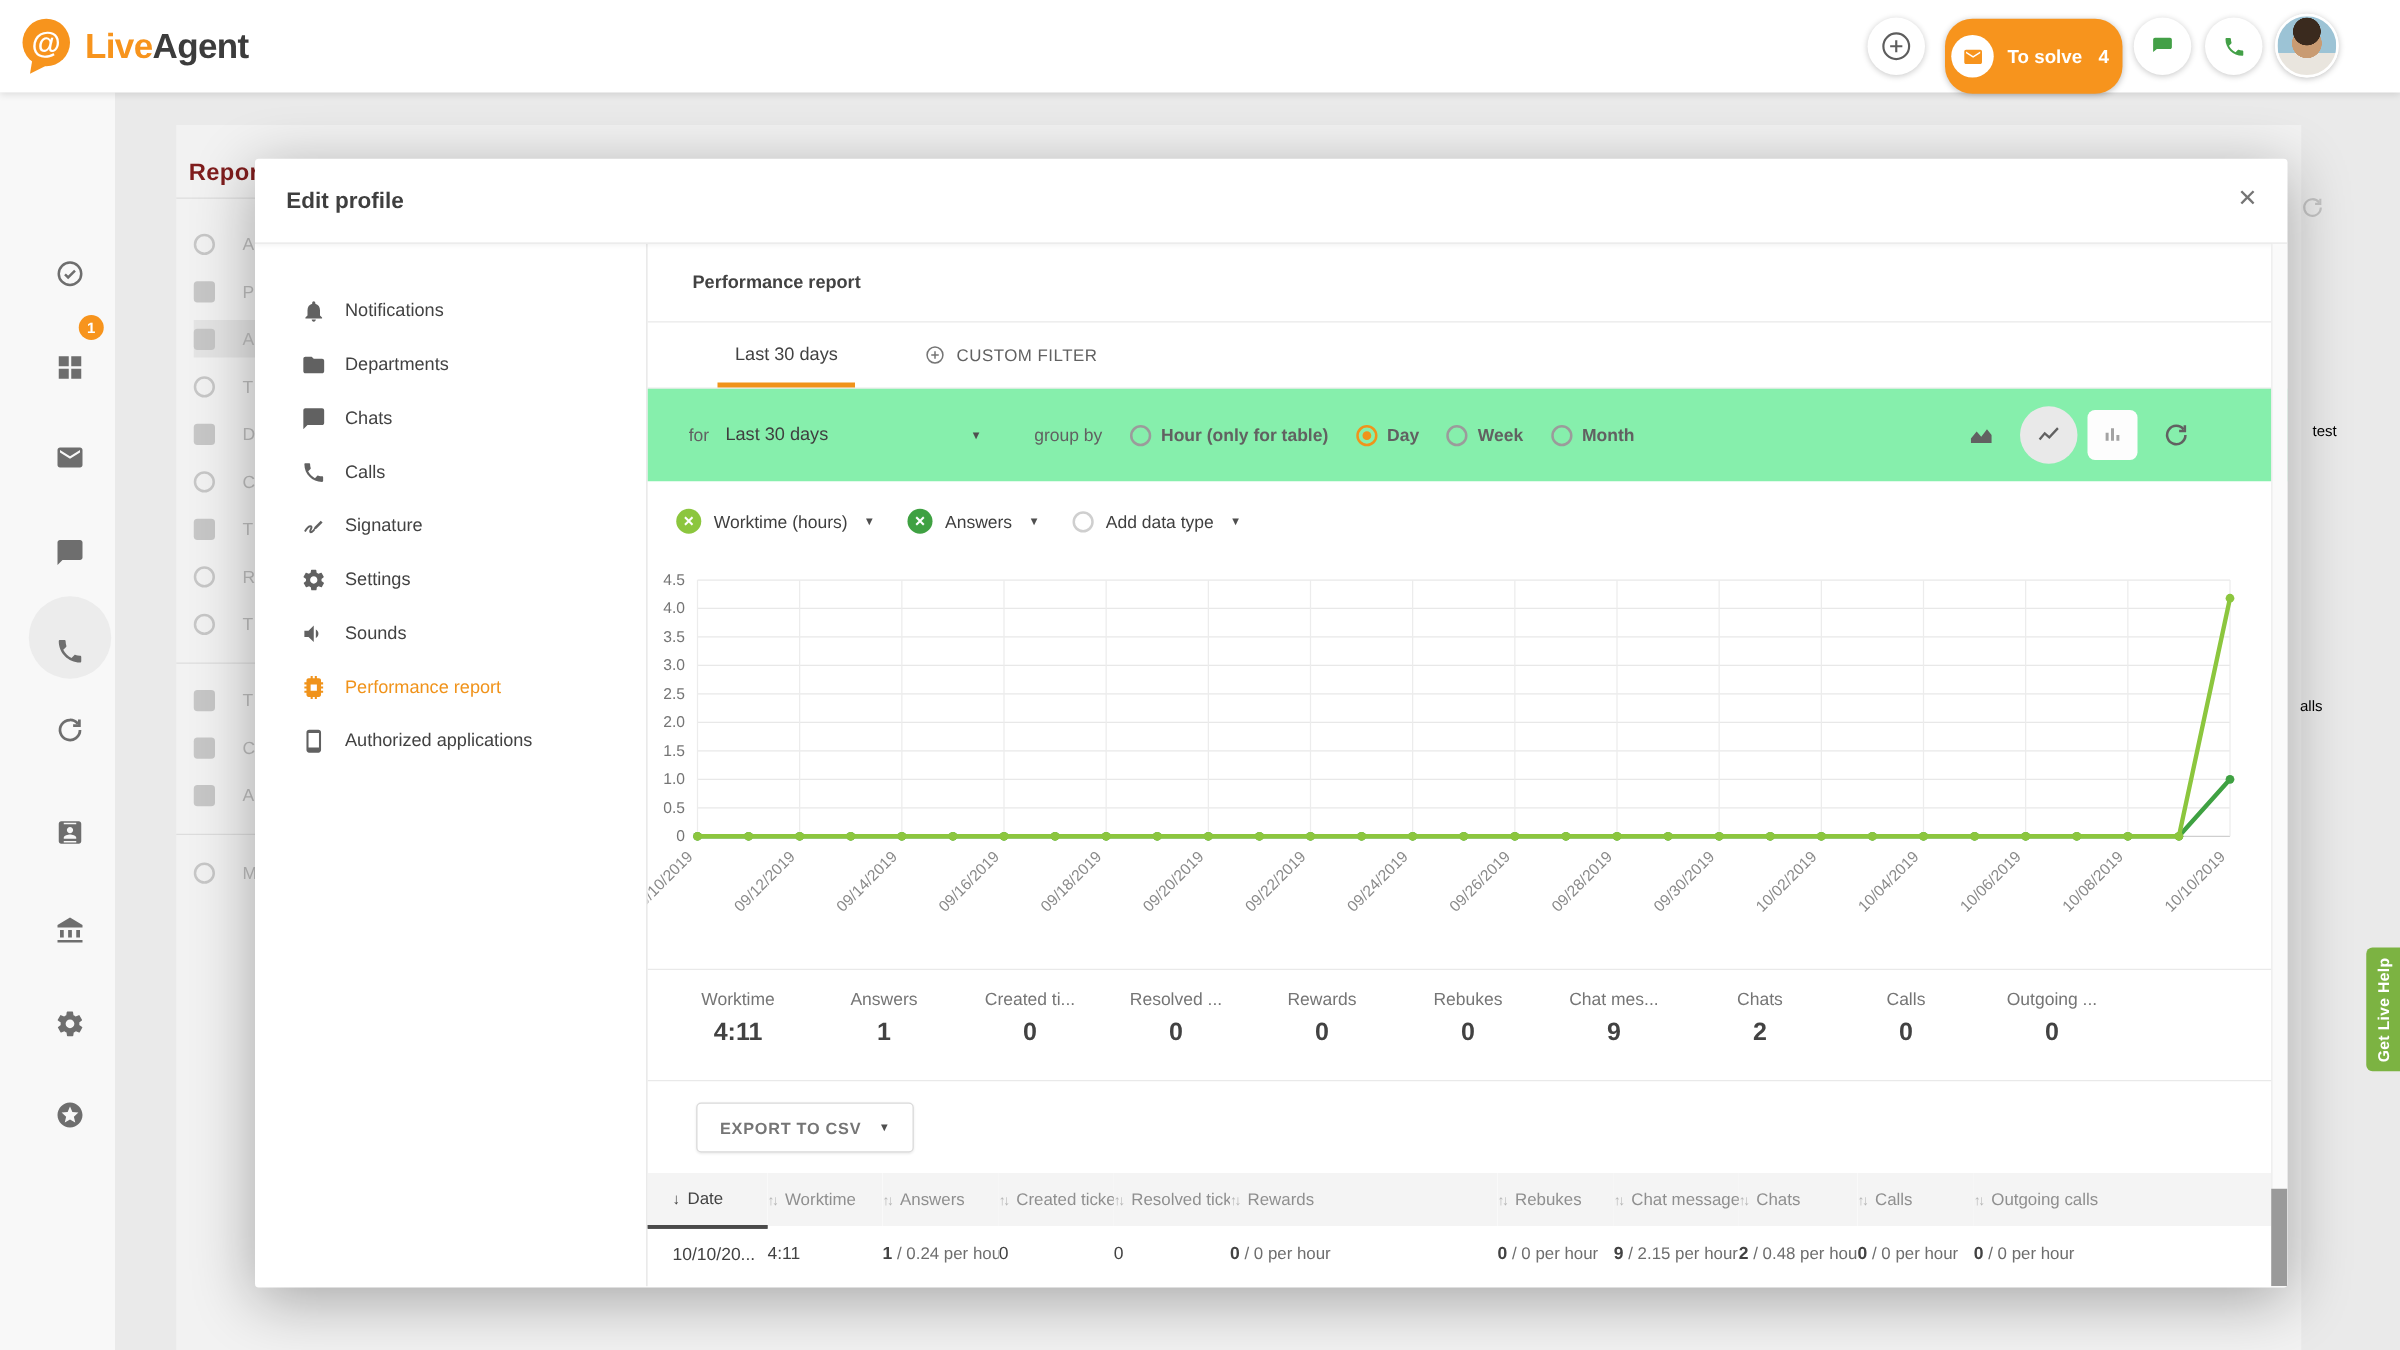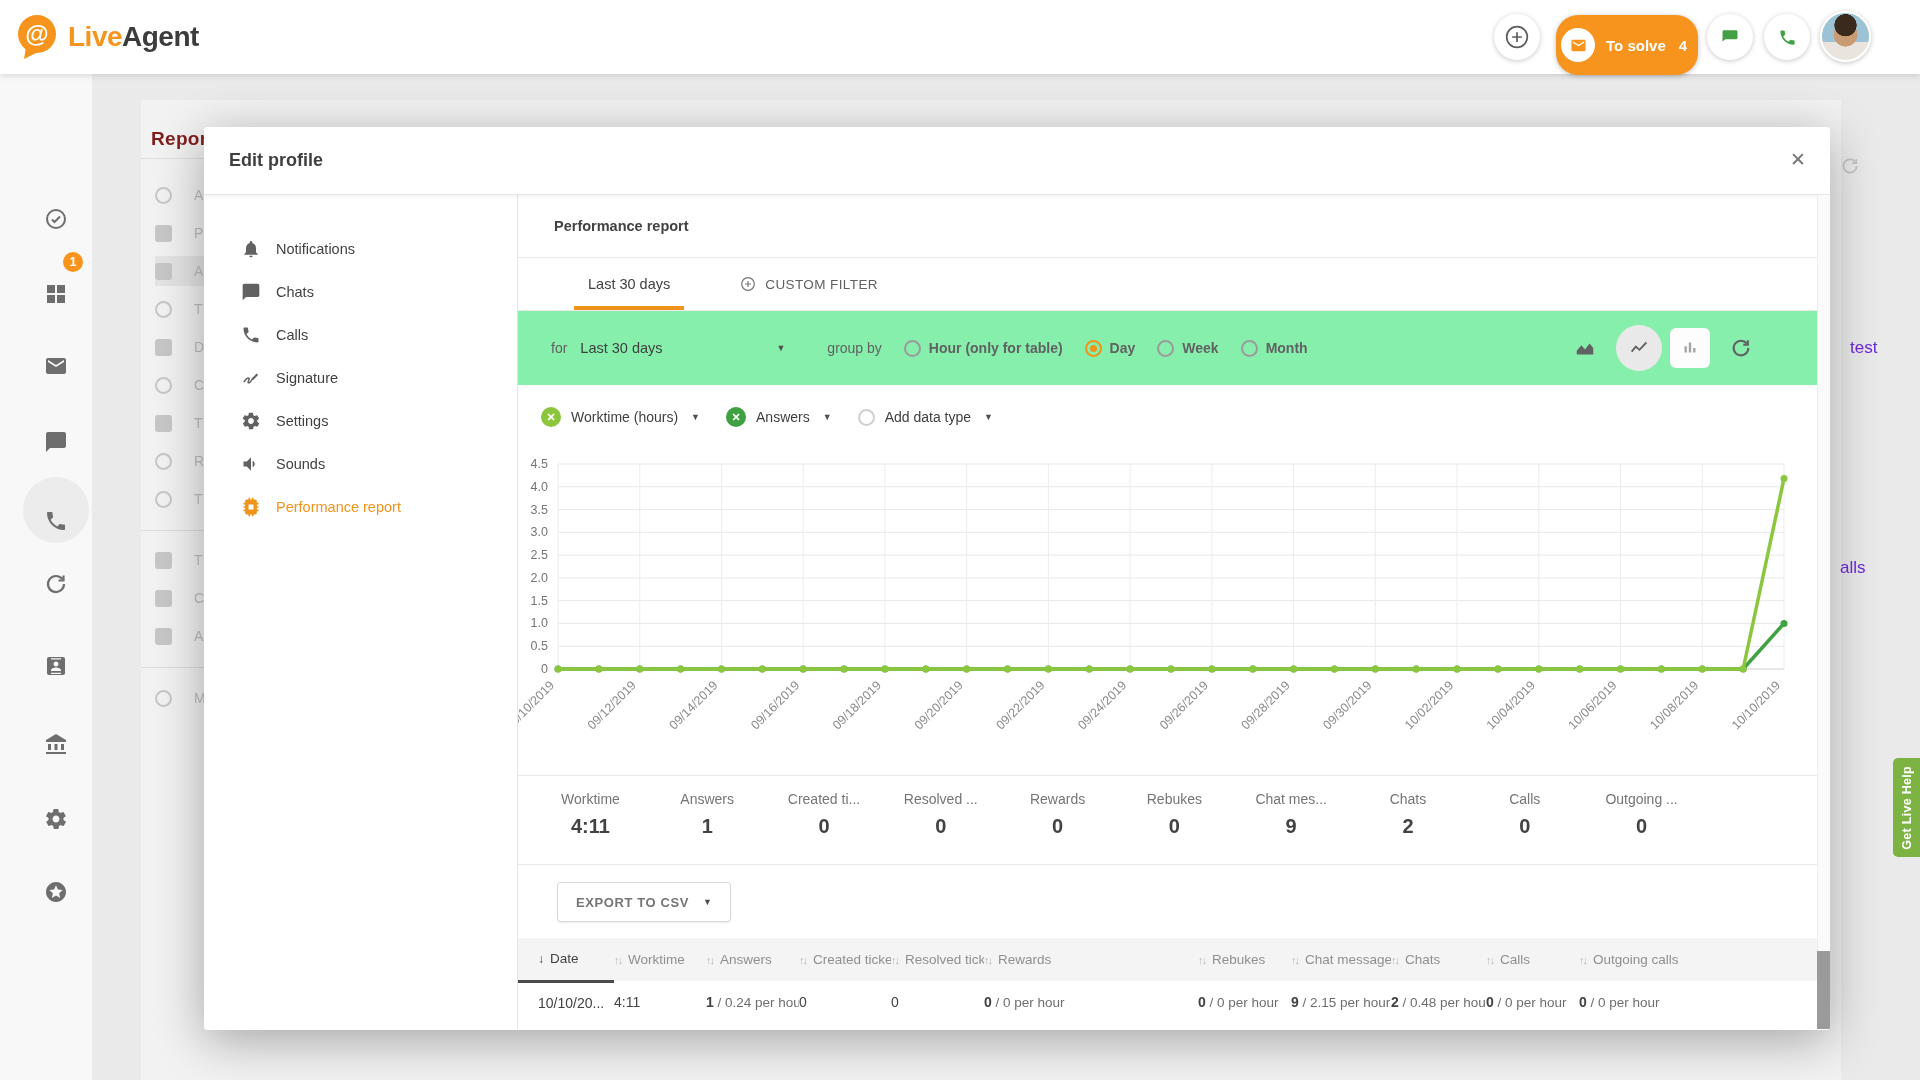--- a/index.html
+++ b/index.html
@@ -41,21 +41,21 @@
   .reports-panel { position:absolute; left:49px; top:26px; width:1700px; bottom:0; background:#f2f2f2; }
   .rp-title { position:absolute; left:10px; top:28px; font-size:19px; font-weight:bold; color:#7f1d1d; letter-spacing:.3px; }
   .rp-divider { position:absolute; left:0; top:58px; width:170px; height:1px; background:#dddddd; }
   .rp-row { position:absolute; left:14px; display:flex; align-items:center; height:30px; }
   .rp-row .bg-ico { width:17px; height:17px; margin-right:22px; }
   .bg-ico.round { border:2px solid #c7c7c7; border-radius:50%; }
   .bg-ico.fill { background:#c7c7c7; border-radius:3px; }
   .rp-row .rp-letter { font-size:14px; color:#bdbdbd; }
   .rp-row.hl { background:#e4e4e4; width:150px; }
   .rp-sep { position:absolute; left:0; width:170px; height:1px; background:#dddddd; }
-  .bg-frag { position:absolute; font-size:17px; color:#6d28d9; }
+  .bg-frag { position:absolute; font-size:12px; color:#000000; }
   .bg-frag-icon { position:absolute; color:#c3c3c3; }
   .bg-frag-icon svg { width:20px; height:20px; }
 
   
   .modal { position:absolute; left:204px; top:127px; width:1626px; height:903px; background:#fff;
            border-radius:3px; box-shadow:0 10px 50px rgba(0,0,0,.32); z-index:60; overflow:hidden; }
   .modal-header { position:relative; height:68px; border-bottom:1px solid #e6e6e6;
                   box-shadow:0 2px 4px rgba(0,0,0,.05); }
   .modal-title { position:absolute; left:25px; top:23px; font-size:18px; font-weight:bold; color:#3f3f3f; }
   .modal-close { position:absolute; right:24px; top:21px; font-size:19px; color:#757575; cursor:pointer; line-height:24px; }
@@ -331,20 +331,28 @@
           <span class="nicon">
               <svg viewBox="0 0 24 24" fill="currentColor">
                 <path d="M12 22c1.1 0 2-.9 2-2h-4c0 1.1.9 2 2 2zm6-6v-5c0-3.1-1.6-5.6-4.5-6.3V4c0-.8-.7-1.5-1.5-1.5s-1.5.7-1.5 1.5v.7C7.6 5.4 6 7.9 6 11v5l-2 2v1h16v-1l-2-2z"></path>
               </svg>
             </span>
           <span class="nlabel">Notifications</span>
         </div>
         <div class="nav-item">
           <span class="nicon">
               <svg viewBox="0 0 24 24" fill="currentColor">
+                <path d="M10 4l2 2h8c1.1 0 2 .9 2 2v10c0 1.1-.9 2-2 2H4c-1.1 0-2-.9-2-2V6c0-1.1.9-2 2-2h6z"></path>
+              </svg>
+            </span>
+          <span class="nlabel">Departments</span>
+        </div>
+        <div class="nav-item">
+          <span class="nicon">
+              <svg viewBox="0 0 24 24" fill="currentColor">
                 <path d="M20 2H4c-1.1 0-2 .9-2 2v18l4-4h14c1.1 0 2-.9 2-2V4c0-1.1-.9-2-2-2z"></path>
               </svg>
             </span>
           <span class="nlabel">Chats</span>
         </div>
         <div class="nav-item">
           <span class="nicon">
               <svg viewBox="0 0 24 24" fill="currentColor">
                 <path d="M6.6 10.8c1.4 2.8 3.8 5.1 6.6 6.6l2.2-2.2c.3-.3.7-.4 1-.2 1.1.4 2.3.6 3.6.6.6 0 1 .4 1 1V20c0 .6-.4 1-1 1C10.6 21 3 13.4 3 4c0-.6.4-1 1-1h3.5c.6 0 1 .4 1 1 0 1.2.2 2.4.6 3.6.1.3 0 .7-.2 1l-2.3 2.2z"></path>
               </svg>
@@ -376,20 +384,28 @@
             </span>
           <span class="nlabel">Sounds</span>
         </div>
         <div class="nav-item active">
           <span class="nicon">
               <svg viewBox="0 0 24 24" fill="currentColor">
                 <path d="M19 9h2V7h-2V5c0-1.1-.9-2-2-2h-2V1h-2v2h-2V1H9v2H7c-1.1 0-2 .9-2 2v2H3v2h2v2H3v2h2v2H3v2h2v2c0 1.1.9 2 2 2h2v2h2v-2h2v2h2v-2h2c1.1 0 2-.9 2-2v-2h2v-2h-2v-2h2v-2h-2V9zm-4 6H9V9h6v6z"></path>
               </svg>
             </span>
           <span class="nlabel">Performance report</span>
+        </div>
+        <div class="nav-item">
+          <span class="nicon">
+              <svg viewBox="0 0 24 24" fill="currentColor">
+                <path d="M16.5 1h-9C6.1 1 5 2.1 5 3.5v17C5 21.9 6.1 23 7.5 23h9c1.4 0 2.5-1.1 2.5-2.5v-17C19 2.1 17.9 1 16.5 1zM17 18H7V4h10v14z"></path>
+              </svg>
+            </span>
+          <span class="nlabel">Authorized applications</span>
         </div>
       </div>
 
       <div class="m-vdivider"></div>
 
       <div class="m-main">
         <div class="pr-heading">Performance report</div>
 
         <div class="pr-tabs">
           <div class="tab active">

